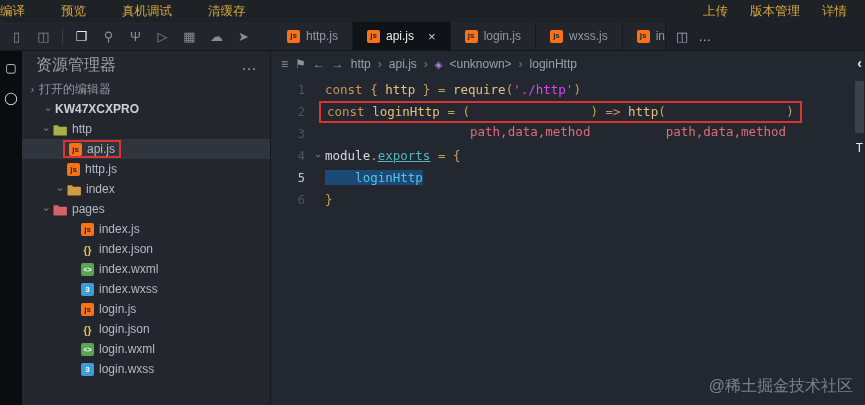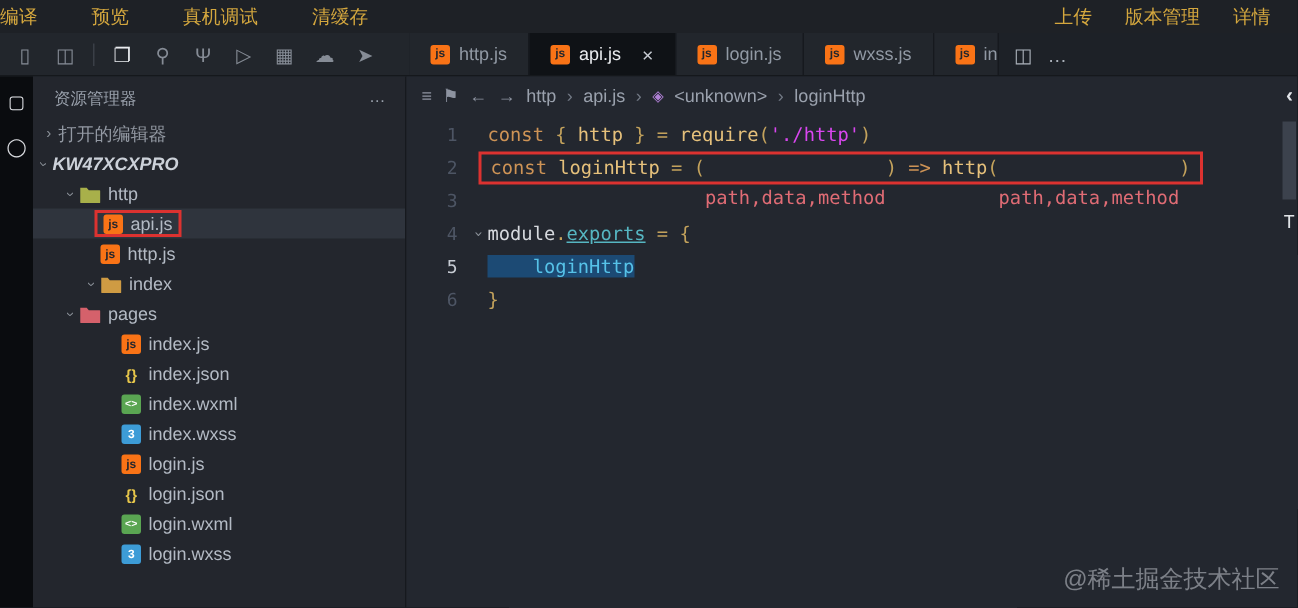--- a/index.html
+++ b/index.html
@@ -32,21 +32,21 @@
   .badge-wxml{background:#5aa552;color:#fff;font-size:7px;}
   .badge-wxss{background:#3d9cd7;color:#fff;}
   .badge-json{color:#e7c64a;font-weight:bold;font-size:10px;width:13px;text-align:center;flex:none;}
   
   .main{display:flex;height:355px;}
   .strip{width:22px;flex:none;background:#0a0c0f;display:flex;flex-direction:column;align-items:center;
          padding-top:10px;gap:16px;color:#dcdee2;}
   .s-icon{font-size:12px;cursor:pointer;}
   
   .sidebar{width:248px;flex:none;background:#23262d;border-right:1px solid #16191e;display:flex;flex-direction:column;}
-  .sb-head{height:28px;flex:none;display:flex;align-items:center;padding:0 12px 0 14px;color:#9aa1ac;font-size:11px;}
+  .sb-head{height:28px;flex:none;display:flex;align-items:center;padding:0 12px 0 14px;color:#9aa1ac;font-size:16px;}
   .sb-dots{margin-left:auto;cursor:pointer;letter-spacing:1px;}
   .tree{flex:1;overflow:hidden;}
   .tree-row{height:20px;display:flex;align-items:center;font-size:12px;color:#b3bac4;cursor:pointer;}
   .tree-row.selected{background:#2f343d;}
   .chev{display:inline-block;width:13px;flex:none;color:#8a9098;font-size:10px;text-align:center;}
   .chev.open{transform:rotate(90deg);}
   .chev-sp{display:inline-block;width:13px;flex:none;}
   .tree-inner{display:flex;align-items:flex-end;gap:5px;}
   .tree-inner.red-frame{border:2px solid #dc3230;padding:0 4px;margin-left:-4px;}
   .tree-label.root{color:#ccd1d9;font-weight:bold;}
@@ -154,21 +154,21 @@
         <span>资源管理器</span>
         <span class="sb-dots">…</span>
       </div>
       <div class="tree">
           <div class="tree-row" style="padding-left: 4px;">
             <span class="chev">›</span>
             <span class="tree-inner">
               <span class="tree-label section">打开的编辑器</span>
             </span>
           </div>
-          <div class="tree-row" style="padding-left: 0; font-style: italic;">
+          <div class="tree-row" style="padding-left: 20px;">
             <span class="chev open">›</span>
             <span class="tree-inner">
               <span class="tree-label root">KW47XCXPRO</span>
             </span>
           </div>
           <div class="tree-row" style="padding-left: 18px;">
             <span class="chev open">›</span>
             <span class="tree-inner">
               <span class="f-icon">
                 <svg width="14" height="12" viewBox="0 0 14 12">

